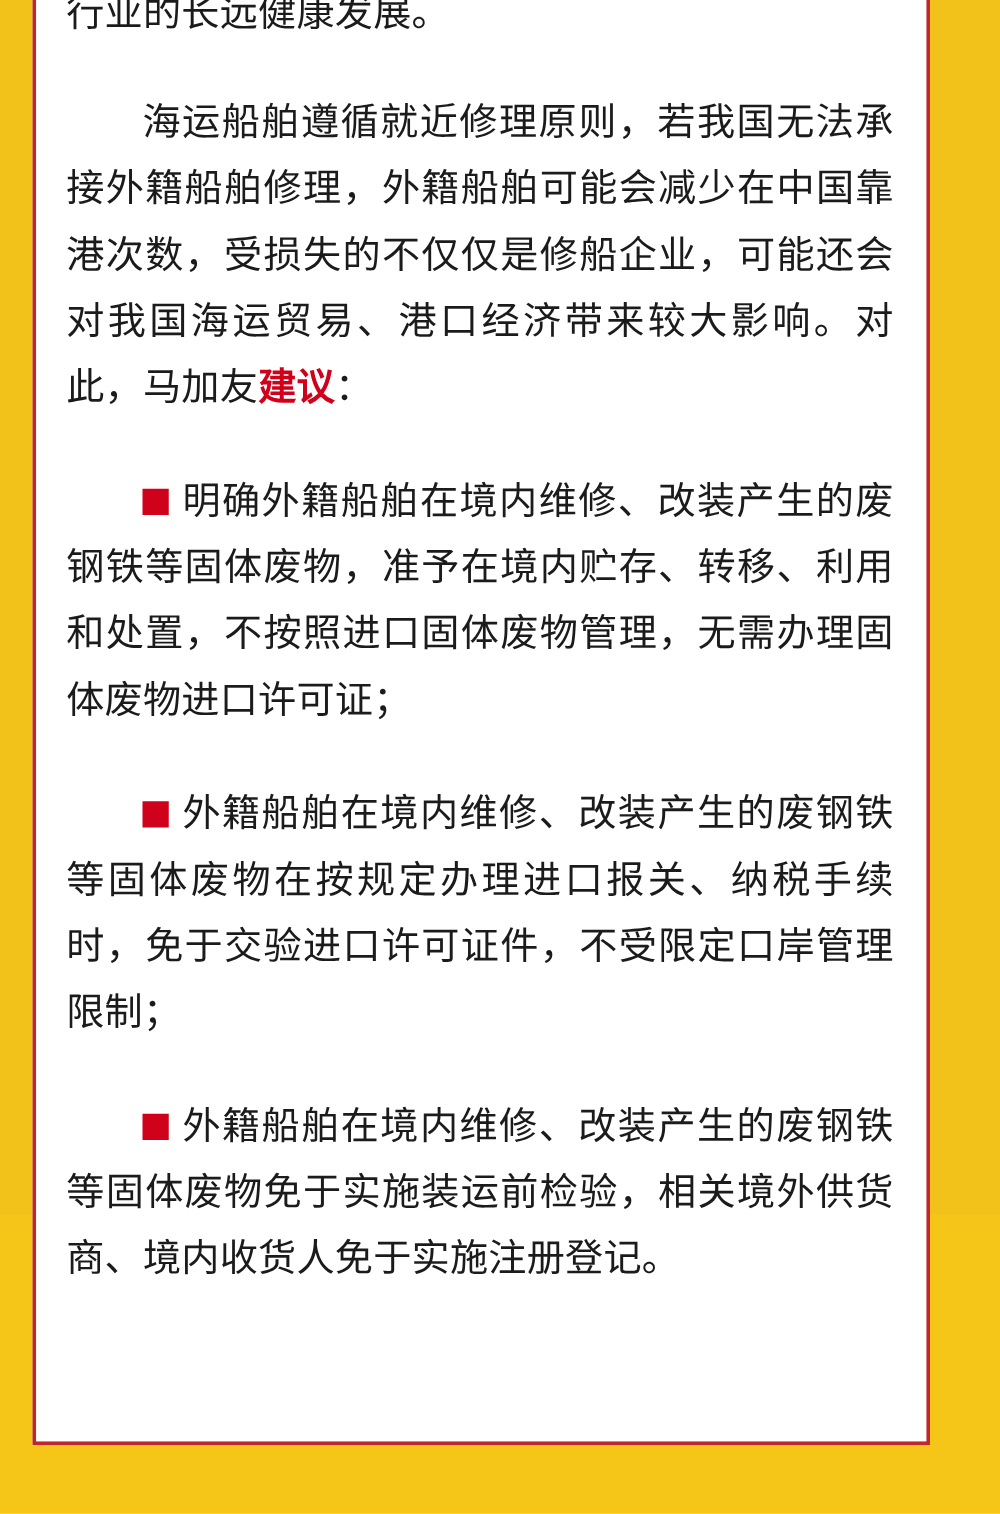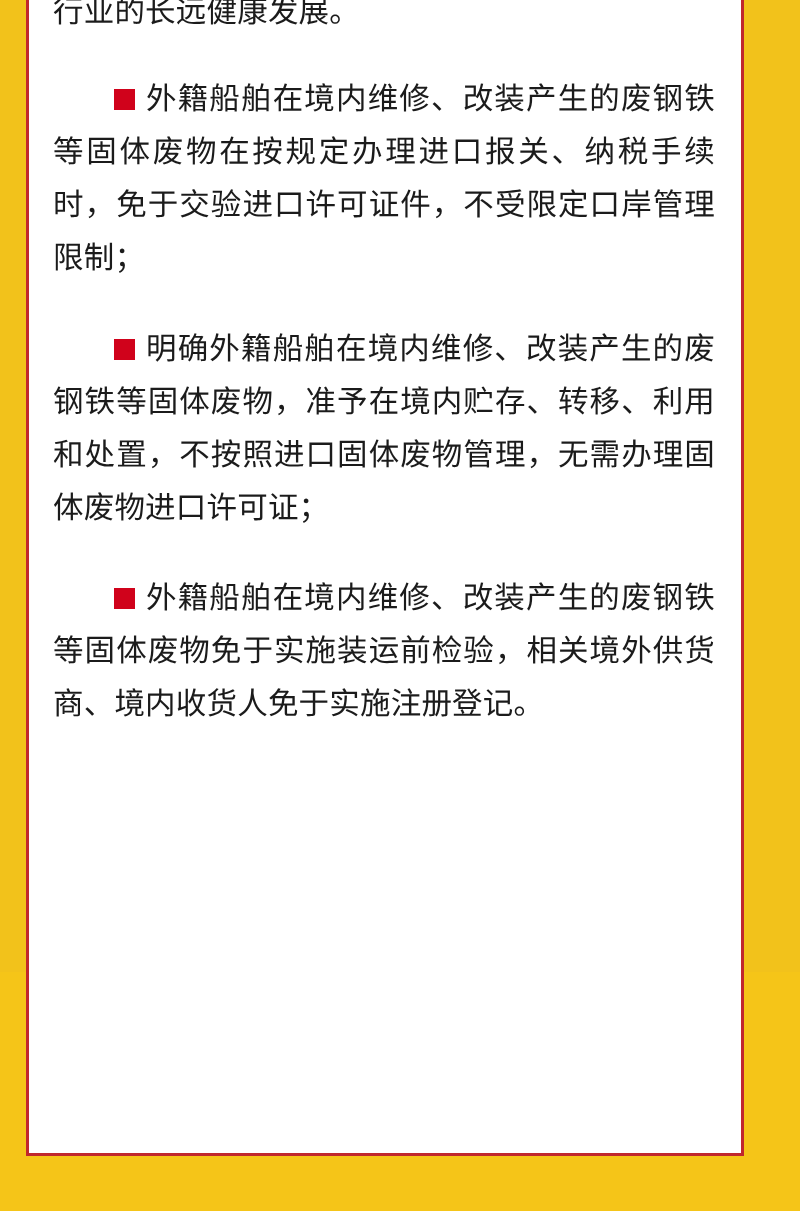--- a/index.html
+++ b/index.html
@@ -93,22 +93,23 @@
 <body>
 
 <div class="page">
   <div class="card-frame"></div>
   <div class="sheet">
 
     <div class="body-text">
 
       <p class="para continued">行业的长远健康发展。</p>
 
+      <p class="para indent"><span>海运船舶遵循就近修理原则，若我国无法承接外籍船舶修理，外籍船舶可能会减少在中国靠港次数，受损失的不仅仅是修船企业，可能还会对我国海运贸易、港口经济带来较大影响。对此，马加友</span><span class="highlight-red">建议</span><span>：</span></p>
+
+      <p class="bullet-item"><span class="sq-bullet"></span><span>明确外籍船舶在境内维修、改装产生的废钢铁等固体废物，准予在境内贮存、转移、利用和处置，不按照进口固体废物管理，无需办理固体废物进口许可证；</span></p>
 
       <p class="bullet-item"><span class="sq-bullet"></span><span>外籍船舶在境内维修、改装产生的废钢铁等固体废物在按规定办理进口报关、纳税手续时，免于交验进口许可证件，不受限定口岸管理限制；</span></p>
-
-      <p class="bullet-item"><span class="sq-bullet"></span><span>明确外籍船舶在境内维修、改装产生的废钢铁等固体废物，准予在境内贮存、转移、利用和处置，不按照进口固体废物管理，无需办理固体废物进口许可证；</span></p>
 
       <p class="bullet-item last-item"><span class="sq-bullet"></span><span>外籍船舶在境内维修、改装产生的废钢铁等固体废物免于实施装运前检验，相关境外供货商、境内收货人免于实施注册登记。</span></p>
 
     </div>
   </div>
 </div>
 
 </body></html>

